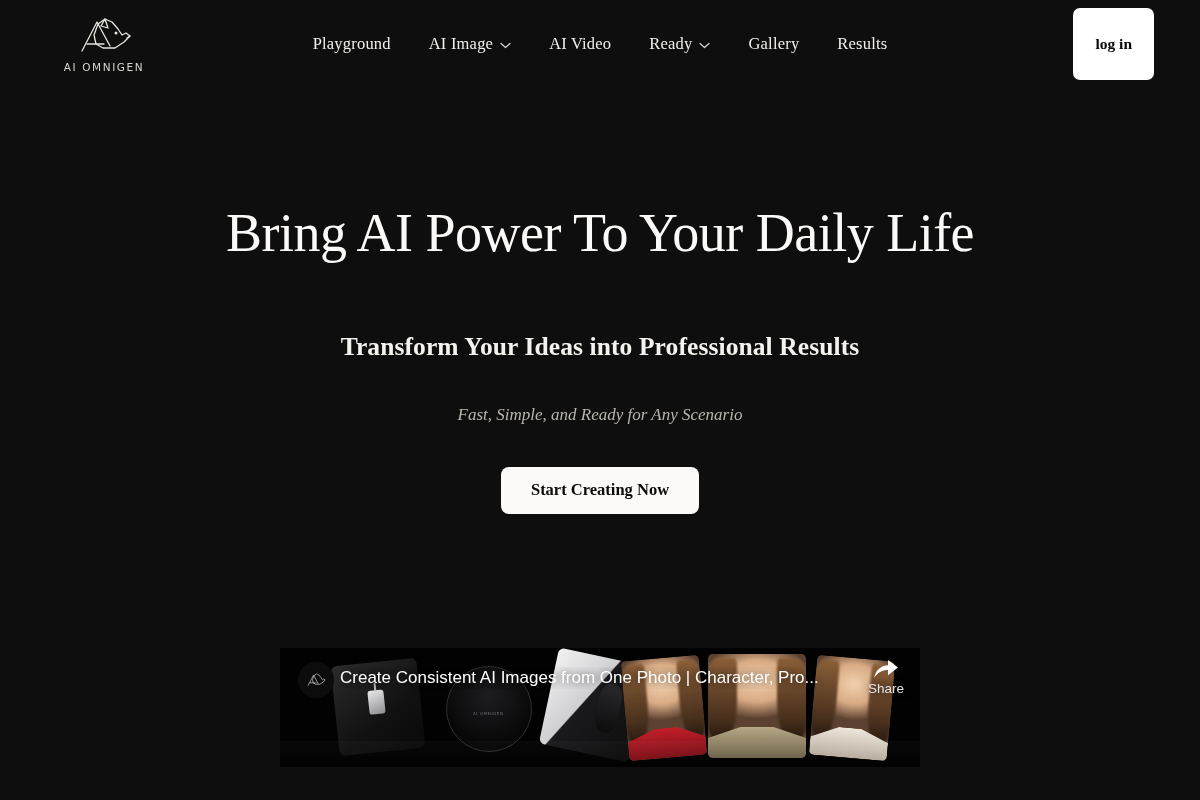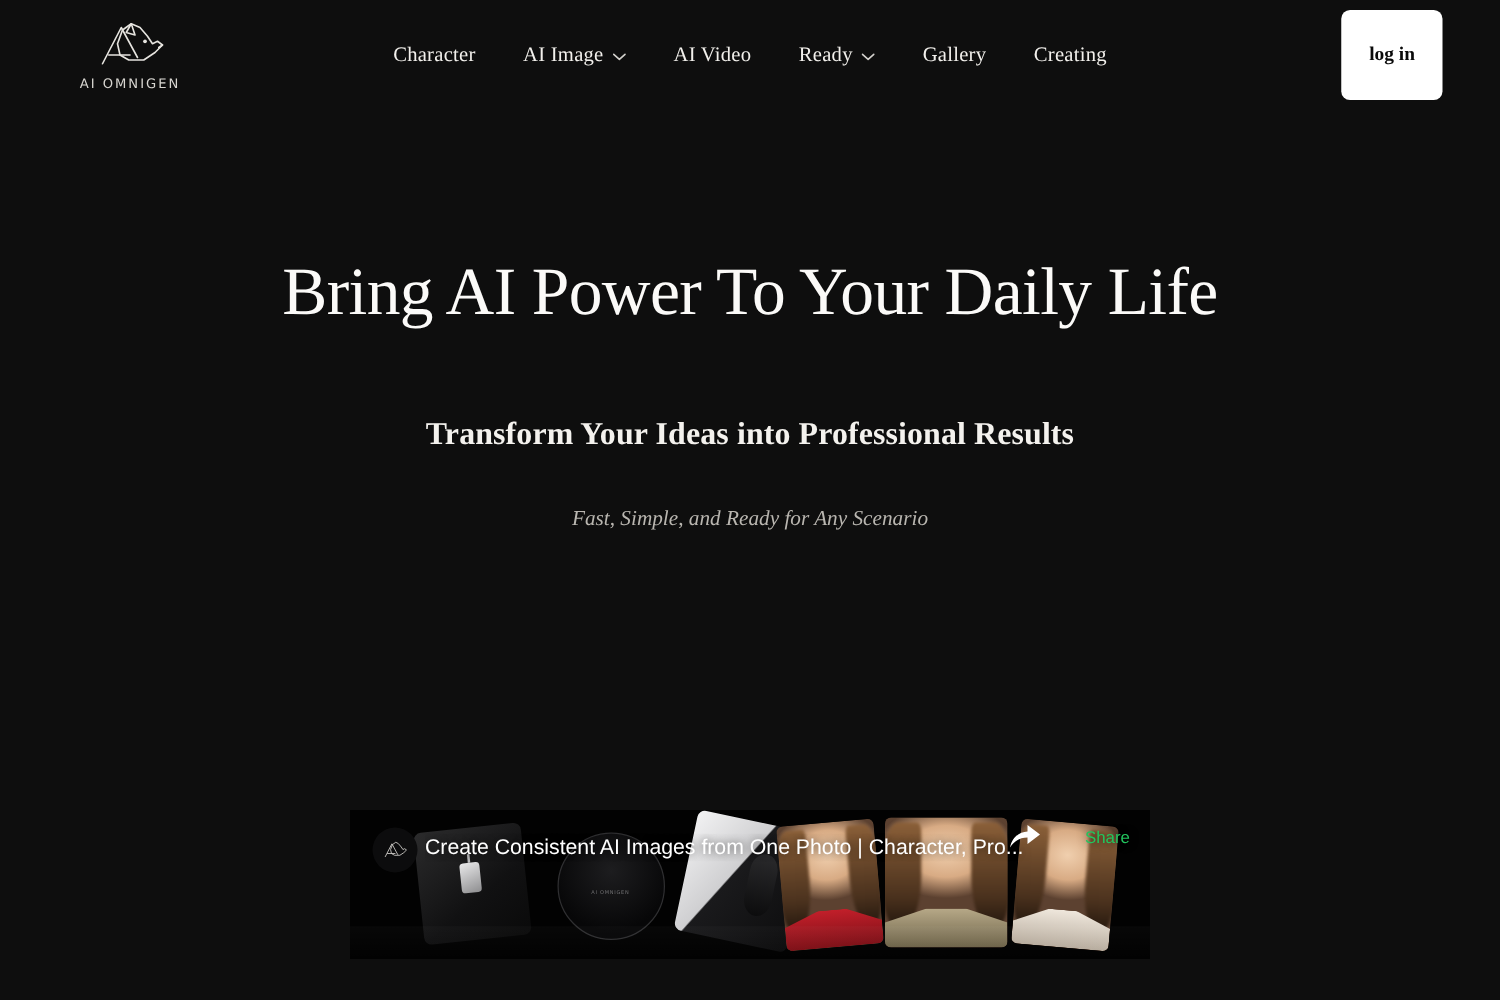--- a/index.html
+++ b/index.html
@@ -213,24 +213,23 @@
     font-size:17px;
     line-height:1.3;
     text-shadow:0 0 8px rgba(0,0,0,.7);
     white-space:nowrap;
     overflow:hidden;
     text-overflow:ellipsis;
     cursor:pointer;
   }
   .yt-share {
     position:absolute; right:16px; top:10px;
-    display:flex; flex-direction:row; align-items:center;
-    color:#22c55e; cursor:pointer;
+    display:flex; flex-direction:column; align-items:center;
+    color:#e5e5e5; cursor:pointer;
     text-shadow:0 0 8px rgba(0,0,0,.8);
-    gap:35px;
   }
   .yt-share-label {
     font-family:"Liberation Sans", sans-serif;
     font-size:13.5px;
     margin-top:1px;
   }
 </style>
 </head>
 <body>
 
@@ -245,52 +244,55 @@
         <path d="M17 29 L34 29"></path>
         <circle cx="46" cy="18" r="1.5" fill="#e6e4df" stroke="none"></circle>
         <path d="M60 21 L57 23"></path>
       </svg>
     </span>
     <span class="brand-name">AI OMNIGEN</span>
   </a>
 
   <nav class="nav">
     <div class="nav-item">
-      <span>Character</span>
+      <span>Playground</span>
     </div>
     <div class="nav-item">
       <span>AI Image</span>
       <svg class="chev" width="11" height="7" viewBox="0 0 11 7" fill="none" stroke="#e8e6e1" stroke-width="1.3" stroke-linecap="round" stroke-linejoin="round">
         <path d="M1 1.5 L5.5 5.5 L10 1.5"></path>
       </svg>
     </div>
     <div class="nav-item">
       <span>AI Video</span>
     </div>
     <div class="nav-item">
       <span>Ready</span>
       <svg class="chev" width="11" height="7" viewBox="0 0 11 7" fill="none" stroke="#e8e6e1" stroke-width="1.3" stroke-linecap="round" stroke-linejoin="round">
         <path d="M1 1.5 L5.5 5.5 L10 1.5"></path>
       </svg>
     </div>
     <div class="nav-item">
       <span>Gallery</span>
     </div>
     <div class="nav-item">
-      <span>Creating</span>
+      <span>Results</span>
     </div>
   </nav>
 
   <button class="login-btn">log in</button>
 </header>
 
 <main class="hero">
   <h1 class="hero-title">Bring AI Power To Your Daily Life</h1>
   <h2 class="hero-sub">Transform Your Ideas into Professional Results</h2>
   <p class="hero-tag">Fast, Simple, and Ready for Any Scenario</p>
+  <div class="cta-wrap">
+    <button class="cta-btn">Start Creating Now</button>
+  </div>
 </main>
 
 <section class="video-wrap">
   <div class="thumb">
 
     <div class="mk mk1"></div>
     <div class="mk mk2">
       <span class="mk-logo" style="left:26px;top:44px;">AI OMNIGEN</span>
     </div>
     <div class="mk mk3"></div>

